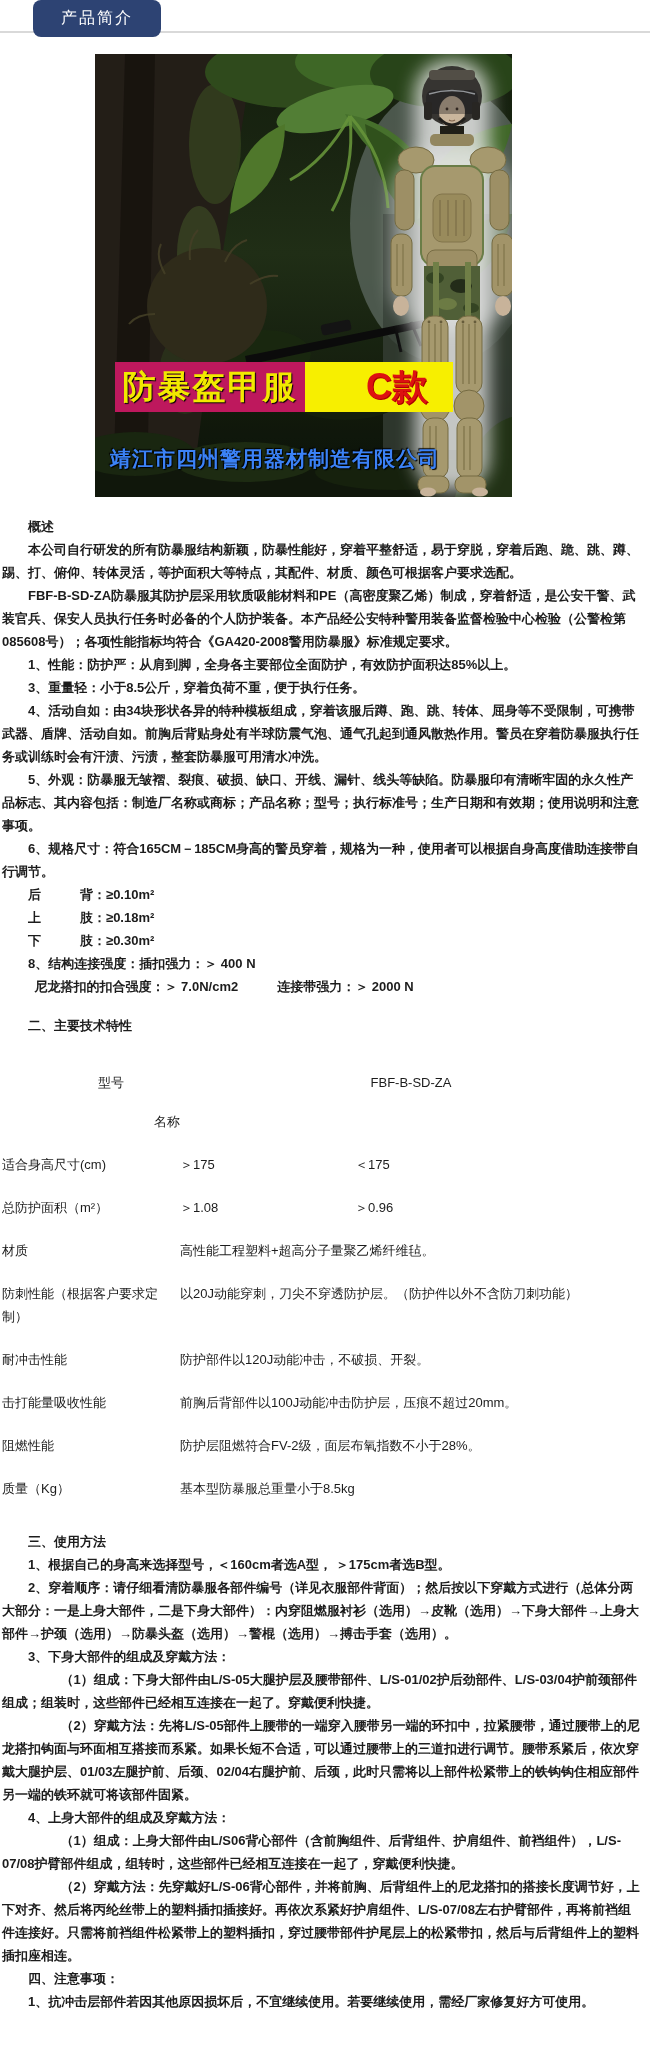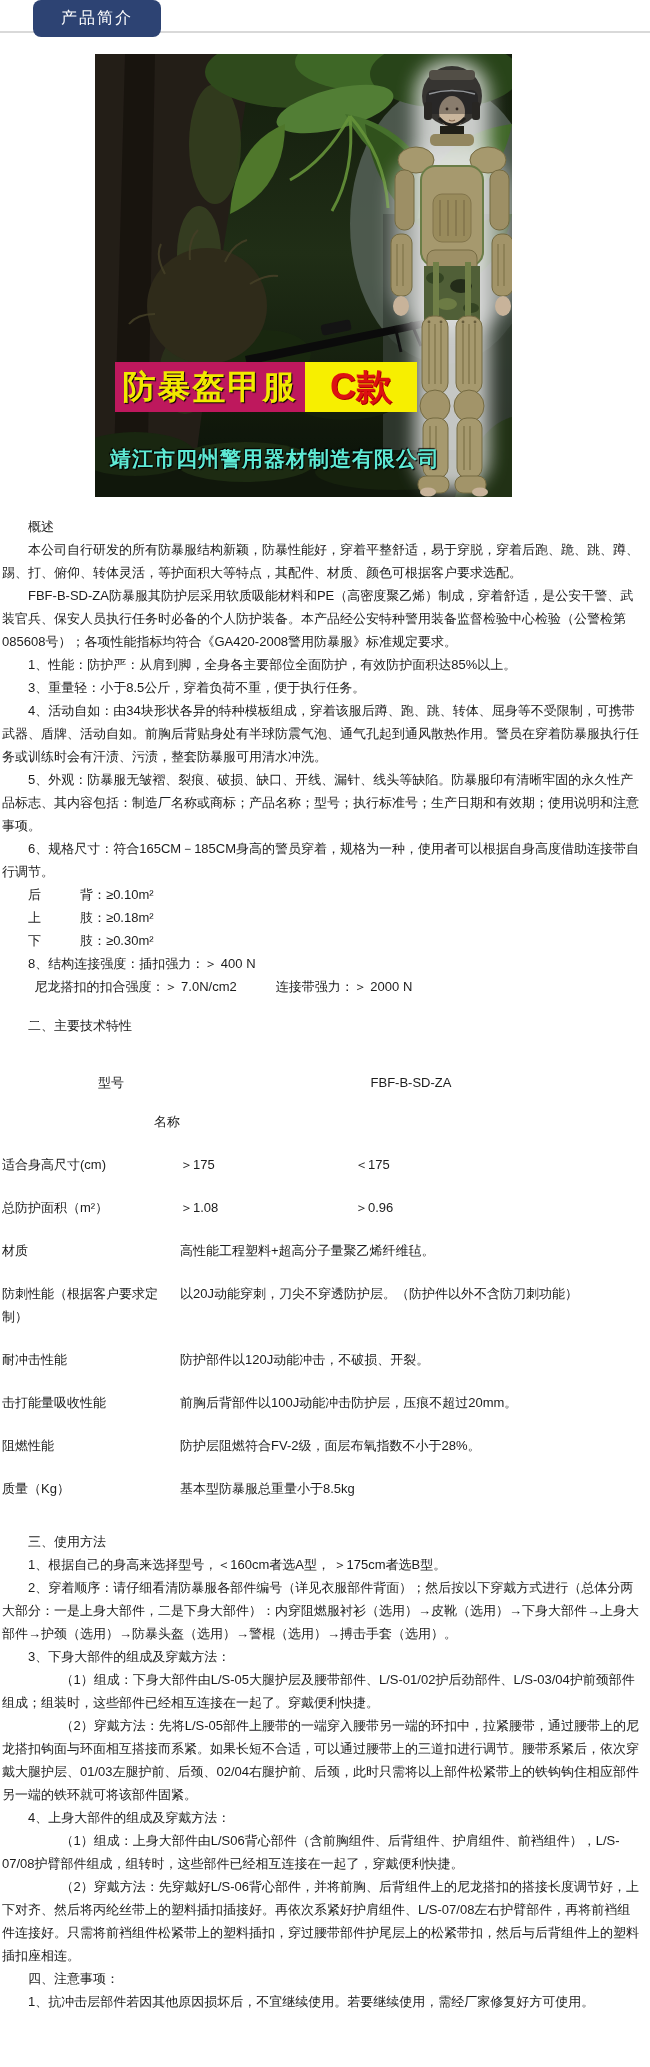--- a/index.html
+++ b/index.html
@@ -60,39 +60,40 @@
   .banner-badge{
     width:112px;
     background:#f7ef00;
     color:#dd1111;
     font-weight:bold;
     font-size:36px;
     line-height:50px;
     text-align:center;
     text-shadow:1px 1px 0 #a00;
     white-space:nowrap;
+    padding-left:36px;
   }
   .hero-company{
     position:absolute;
     left:15px;
     top:394px;
     width:390px;
     font-family:"Liberation Serif","DejaVu Serif",serif;
     font-weight:bold;
     font-size:21px;
     letter-spacing:1px;
-    color:#5eead4;
+    color:#3b82f6;
     text-shadow:1px 1px 1px #000,-1px -1px 1px #000;
     white-space:nowrap;
   }
   
   .content{
     padding:18px 8px 20px 2px;
   }
-  .content p{margin:0;}
+  .content p{margin:0;font-weight:bold;}
   .p-ind{text-indent:2em;}
   .p-sub{text-indent:4.5em;}
   .p-ind25{text-indent:2.5em;}
   .sec-heading{text-indent:2em;margin-top:16px !important;}
   
   table.specs{
     width:100%;
     border-collapse:collapse;
     margin:24px 0 20px 0;
     table-layout:fixed;

